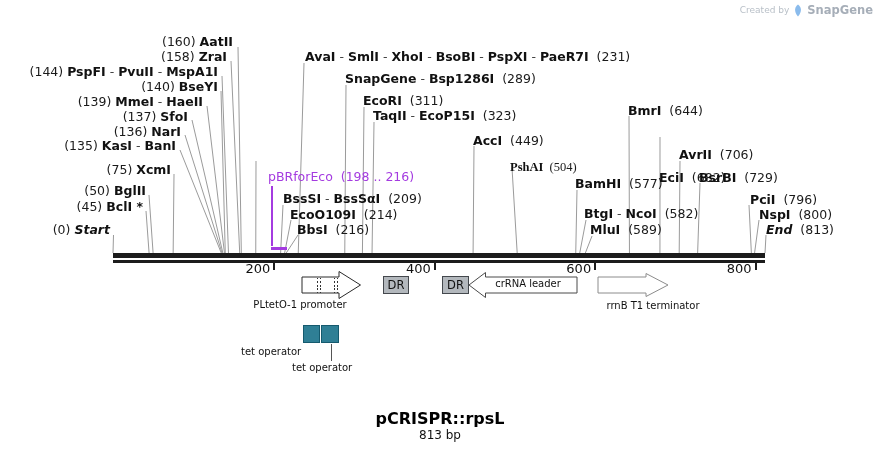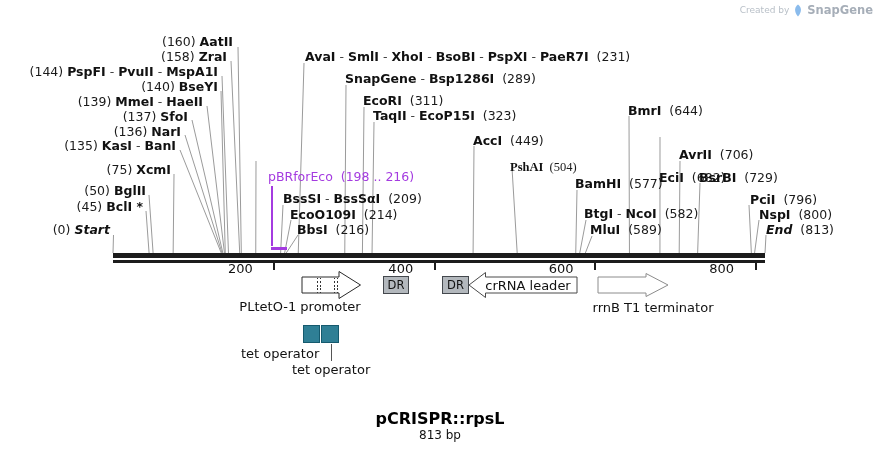--- a/index.html
+++ b/index.html
@@ -7,23 +7,23 @@
          font-family:"DejaVu Sans","Liberation Sans",sans-serif;}
   #overlay{position:absolute;left:0;top:0;}
   .site{position:absolute;font-size:12.5px;line-height:14px;white-space:nowrap;color:#111;}
   .site b{font-weight:bold;}
   .site.it b{font-style:italic;}
   .site .sep{color:#444;font-weight:normal;}
   .site .pos{font-weight:normal;color:#1a1a1a;}
   .primer{color:var(--primer);font-size:12.5px;}
   .primer .pos{color:var(--primer);}
   .conn{stroke:var(--connector);stroke-width:1;}
-  .tick-num{position:absolute;width:60px;text-align:center;font-size:13px;color:#111;line-height:13px;}
+  .tick-num{position:absolute;width:60px;text-align:right;font-size:13px;color:#111;line-height:13px;}
   .tick-mark{position:absolute;width:2px;height:7px;background:#1c1c1c;}
-  .feat-label{position:absolute;font-size:13px;color:#111;white-space:nowrap;}
+  .feat-label{position:absolute;font-size:10px;color:#111;white-space:nowrap;}
   .centered{transform:translateX(-50%);}
   .dr-box{position:absolute;width:24px;height:16px;background:var(--dr_fill);
           border:1px solid #44484d;display:flex;align-items:center;justify-content:center;
           font-size:11.5px;color:#111;}
   .tet-box{position:absolute;width:15px;height:16px;background:var(--tet_operator);border:1px solid #155a6e;}
   .bar{position:absolute;background:var(--backbone);}
   .tet-line{position:absolute;width:1px;height:17px;background:#555;}
   #watermark{position:absolute;top:3px;right:7px;display:flex;align-items:center;gap:4px;}
   #wm-created{font-size:9px;color:var(--watermark_text);}
   #wm-brand{font-size:11.5px;font-weight:600;color:var(--watermark_brand);}

